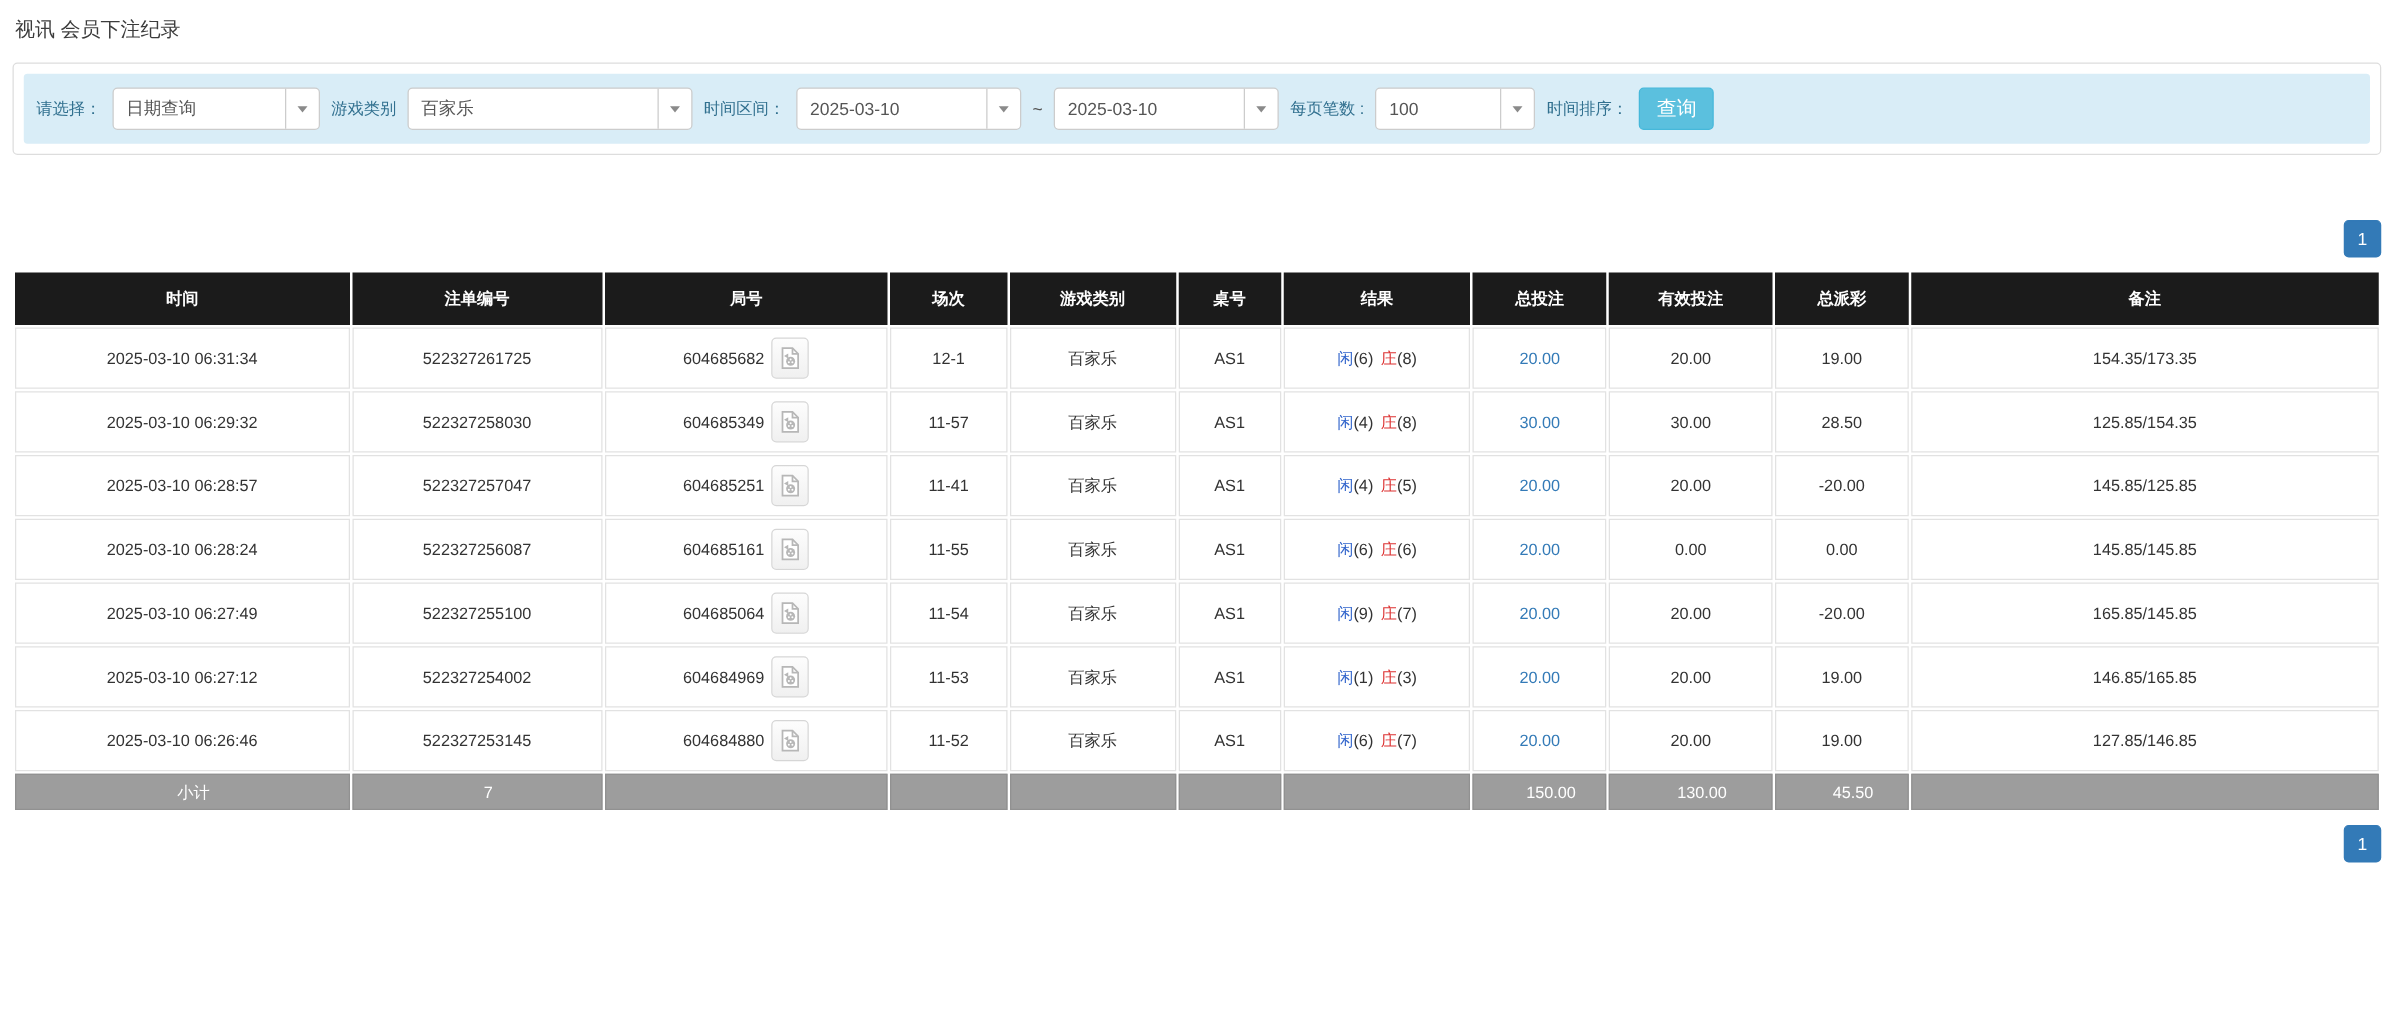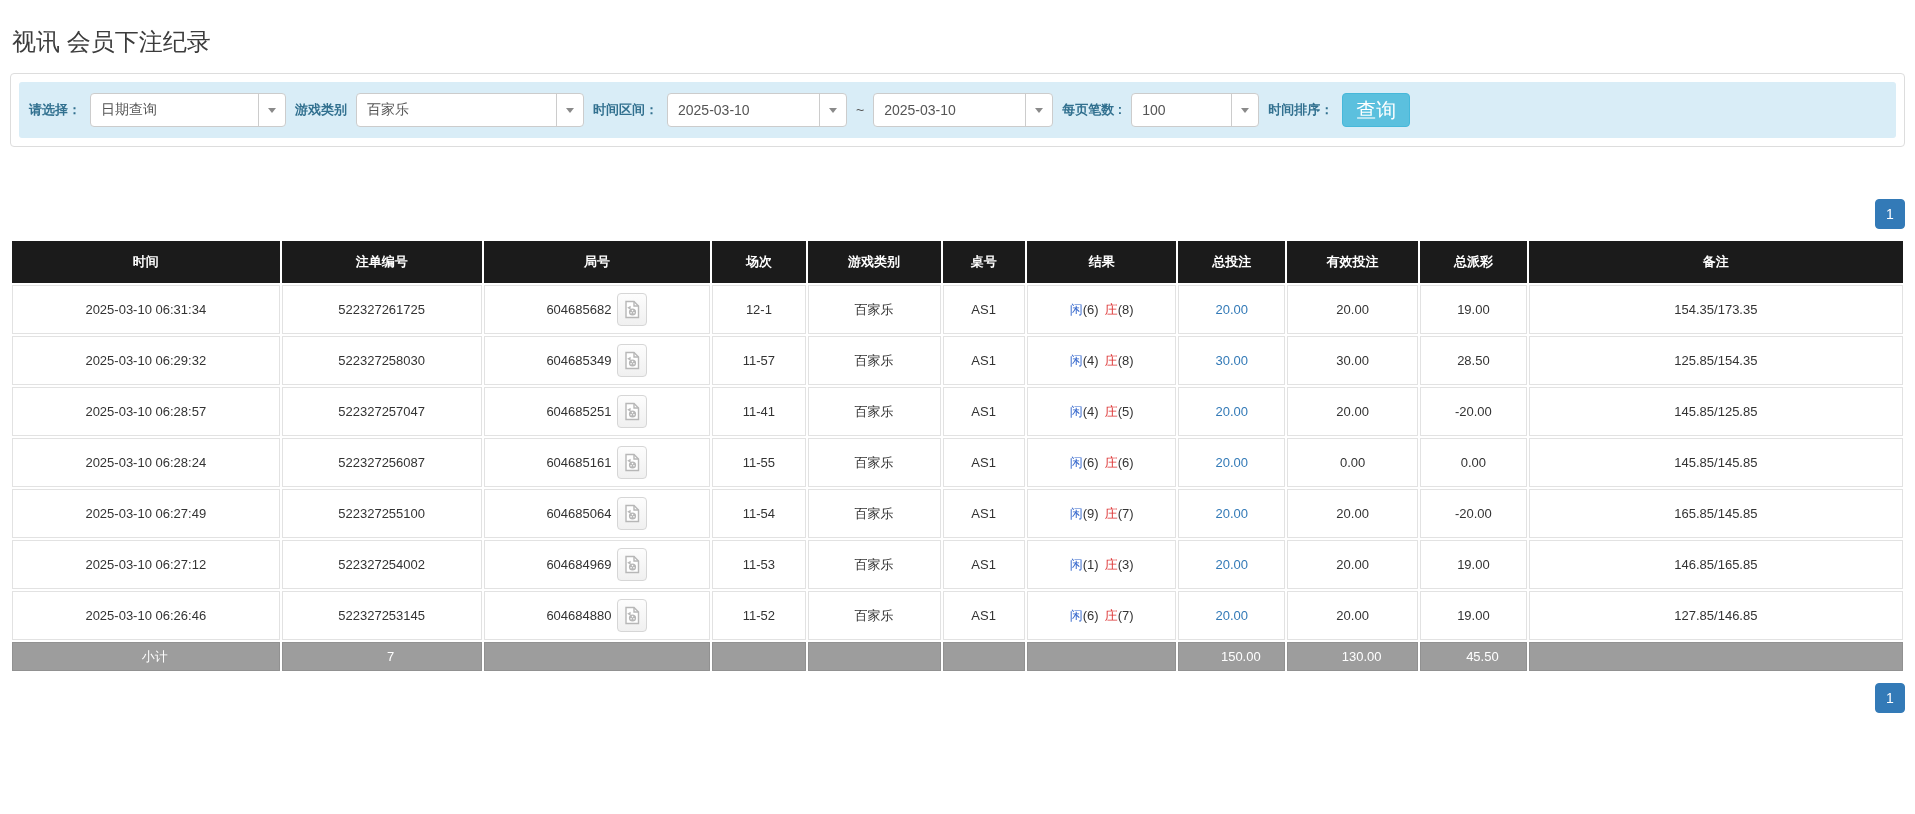--- a/index.html
+++ b/index.html
@@ -5,38 +5,38 @@
   :root{
     --accent:#337ab7; --player:#3366cc; --banker:#dd3333; --neg:#e60000;
     --notice:#ff0000; --success-bg:#dff0d8; --success-text:#3c763d;
     --info-bg:#d9edf7; --info-text:#31708f; --btn-info:#5bc0de;
     --header-bg:#1b1b1b; --summary-bg:#9d9d9d;
   }
   *{box-sizing:border-box;}
   html,body{margin:0;padding:0;background:#fff;
     font-family:"Liberation Sans","DejaVu Sans",sans-serif;color:#333;}
   .wrap{width:1915px;padding:6px 10px 0 10px;}
-  .page-title{font-size:24px;font-weight:400;color:#3c3c3c;margin:20px 2px 15px 2px;}
+  .page-title{font-size:16px;font-weight:400;color:#3c3c3c;margin:8px 2px 15px 2px;}
 
   
   .filter-panel{border:1px solid #ddd;border-radius:4px;padding:8px;background:#fff;}
   .filter-bar{background:var(--info-bg);border-radius:3px;padding:11px 10px;
     display:flex;align-items:center;gap:9px;font-size:13px;}
-  .flabel{color:var(--info-text);font-weight:700;white-space:nowrap;}
+  .flabel{color:var(--info-text);font-weight:400;white-space:nowrap;}
   .sel{background:#fff;border:1px solid #ccc;border-radius:4px;height:34px;
     display:flex;align-items:stretch;cursor:pointer;}
   .sel-text{padding:0 10px;color:#555;font-size:14px;flex:1;display:flex;
     align-items:center;white-space:nowrap;overflow:hidden;}
   .sel-arrow{width:27px;border-left:1px solid #ccc;display:flex;
     align-items:center;justify-content:center;}
   .tri{width:0;height:0;border-left:4px solid transparent;
     border-right:4px solid transparent;border-top:5px solid #8a8a8a;}
   .tilde{color:#555;font-size:14px;}
   .btn-search{background:var(--btn-info);border:1px solid #46b8da;color:#fff;
-    border-radius:4px;height:34px;padding:0 13px;font-size:20px;cursor:pointer;}
+    border-radius:4px;height:34px;padding:0 13px;font-size:16px;cursor:pointer;}
 
   
   .summary-bar{margin-top:16px;background:var(--success-bg);padding:0 15px;
     height:30px;display:flex;justify-content:space-between;align-items:center;
     font-size:12.5px;}
   .summary-left{color:var(--success-text);}
   .summary-notice{color:var(--notice);}
 
   
   .pager{display:flex;justify-content:flex-end;}
@@ -70,21 +70,21 @@
 </head>
 <body>
 
 <div class="wrap">
 
   <h1 class="page-title">视讯 会员下注纪录</h1>
 
   <div class="filter-panel">
     <div class="filter-bar">
       <span class="flabel">请选择：</span>
-      <div class="sel" style="width:196px">
+      <div class="sel" style="width:166px">
         <span class="sel-text">日期查询</span>
         <span class="sel-arrow">
             <span class="tri"></span>
           </span>
       </div>
 
       <span class="flabel">游戏类别</span>
       <div class="sel" style="width:228px">
         <span class="sel-text">百家乐</span>
         <span class="sel-arrow">

